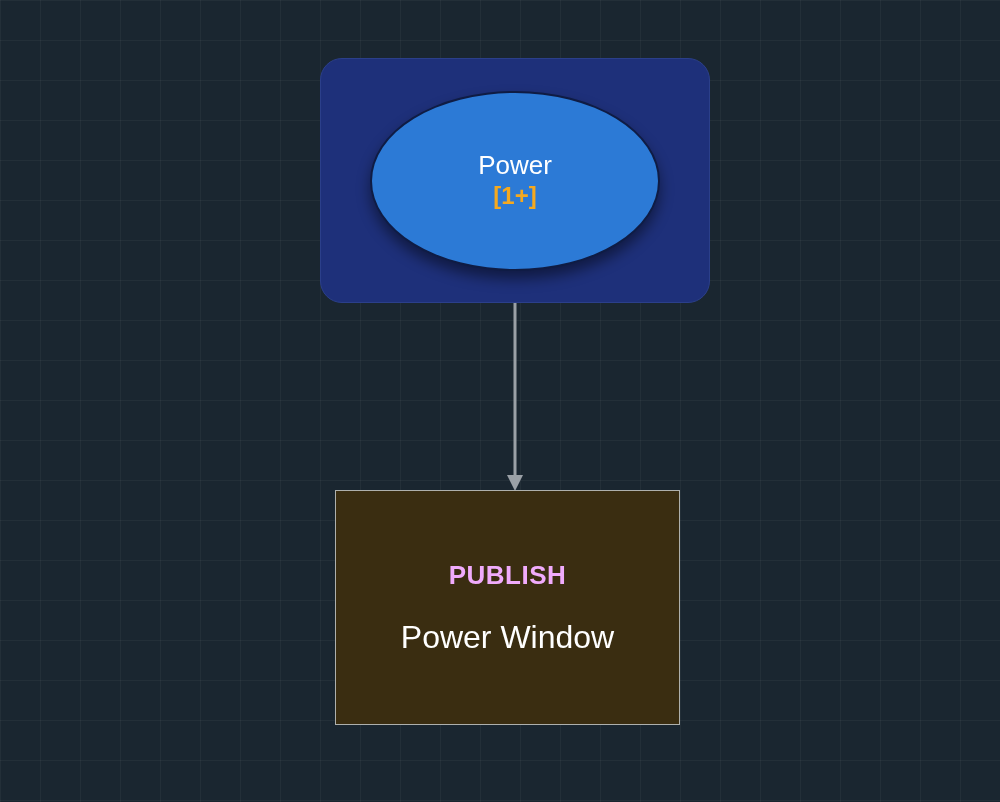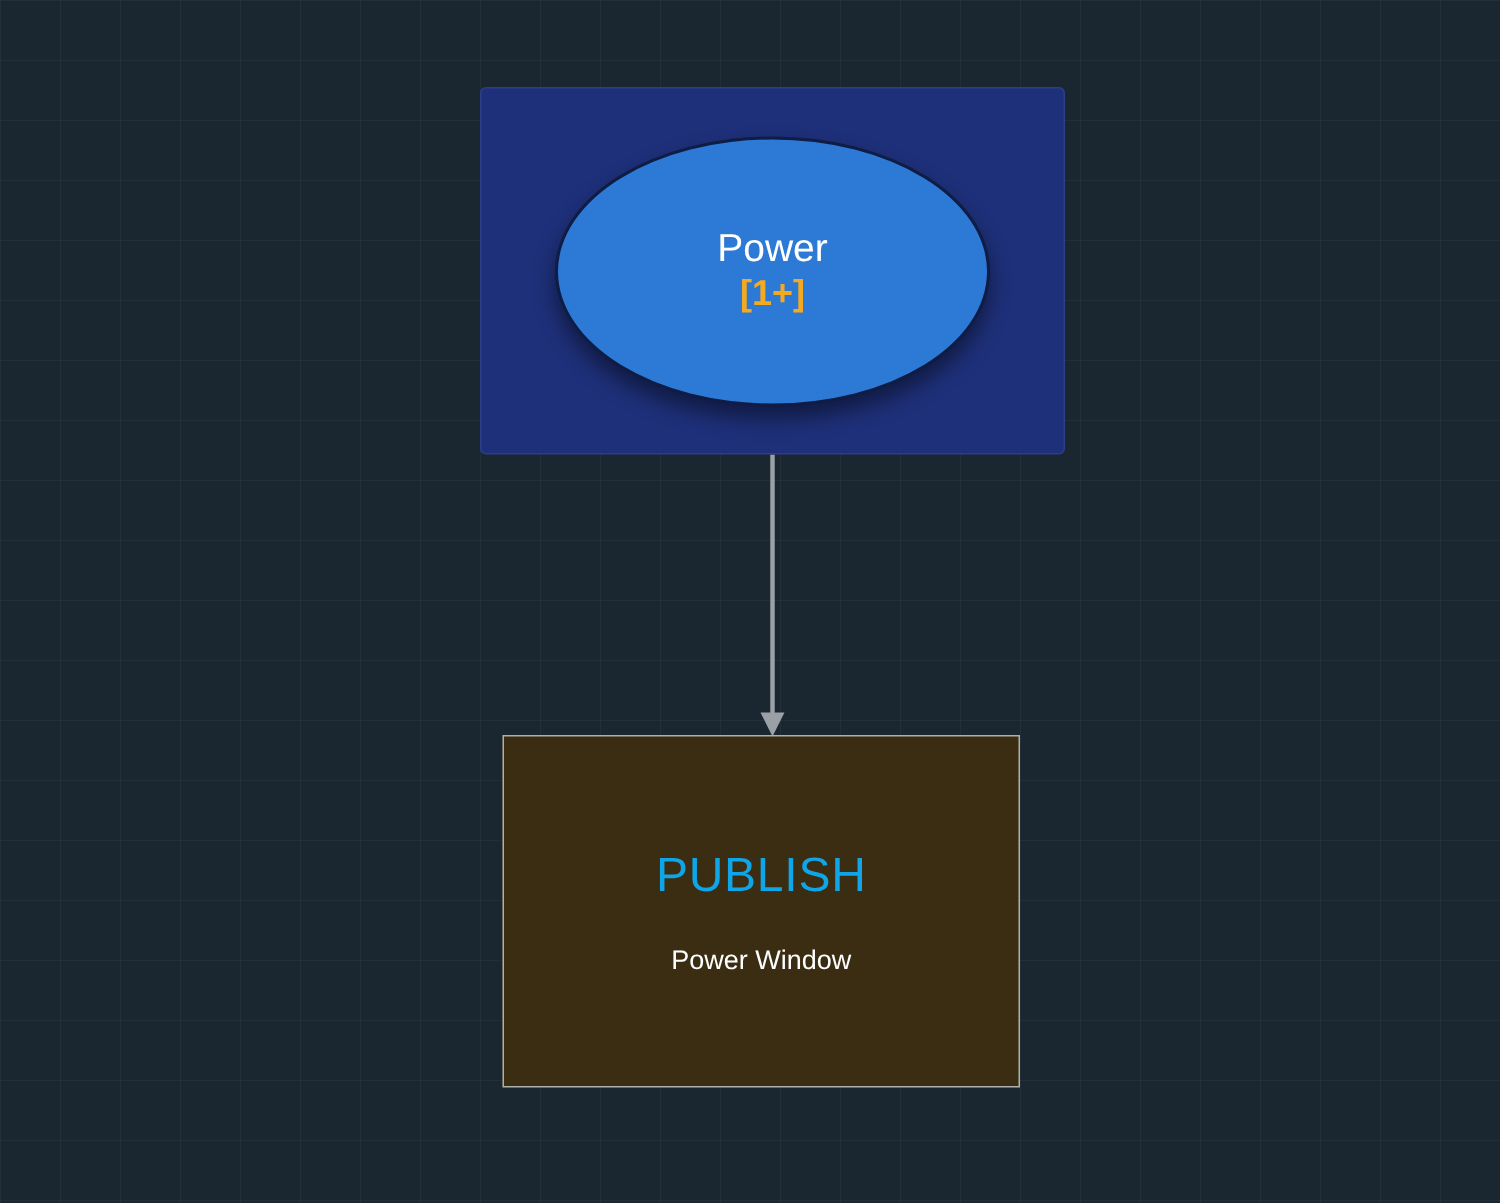--- a/index.html
+++ b/index.html
@@ -25,21 +25,21 @@
   }
   
   .node-a {
     position: absolute;
     left: 320px;
     top: 58px;
     width: 390px;
     height: 245px;
     background: #1e307a;
     border: 1px solid #2b3f8a;
-    border-radius: 4px;
+    border-radius: 22px;
     display: flex;
     align-items: center;
     justify-content: center;
   }
   .ellipse {
     width: 290px;
     height: 180px;
     background: #2c7ad6;
     border: 2px solid #0f1c44;
     border-radius: 50%;
@@ -71,28 +71,28 @@
     height: 235px;
     background: #3a2d11;
     border: 1px solid #aeb0ad;
     display: flex;
     flex-direction: column;
     align-items: center;
     justify-content: center;
     gap: 28px;
   }
   .node-b-heading {
-    color: #0ea5e9;
-    font-size: 32px;
-    font-weight: 400;
+    color: #f0abfc;
+    font-size: 26px;
+    font-weight: 700;
     letter-spacing: 0.5px;
   }
   .node-b-label {
     color: #ffffff;
-    font-size: 18px;
+    font-size: 32px;
     font-weight: 400;
   }
   
   .connector {
     position: absolute;
     left: 505px;
     top: 303px;
     width: 20px;
     height: 190px;
     pointer-events: none;

